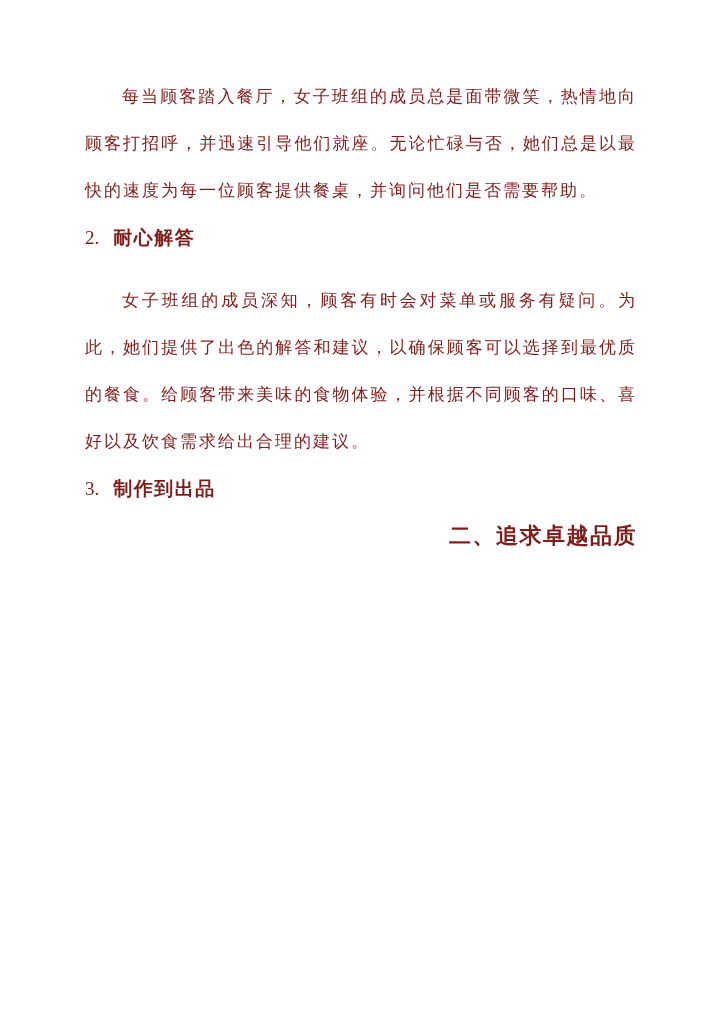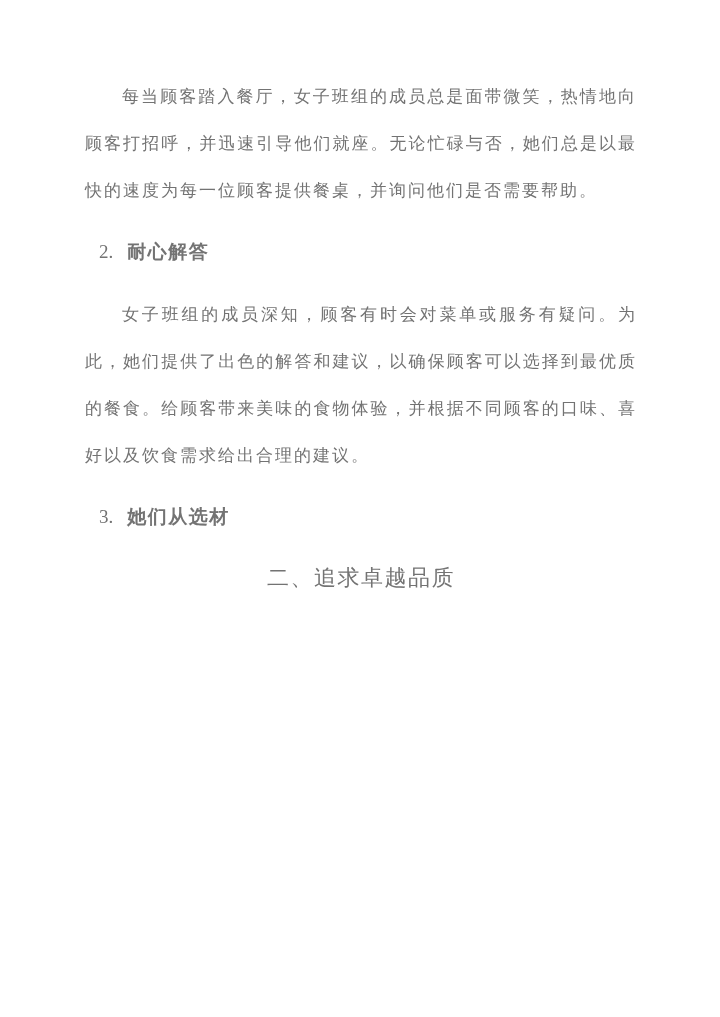--- a/index.html
+++ b/index.html
@@ -9,72 +9,72 @@
   }
   .page {
     position: relative;
     box-sizing: border-box;
     width: 720px;
     height: 1017px;
     background: #ffffff;
     padding: 73px 83px 0 85px;
     overflow: hidden;
     font-family: "Liberation Serif", "DejaVu Serif", serif;
-    color: #737373;
+    color: #7f1d1d;
   }
   .para {
     margin: 0;
     font-size: 17px;
     line-height: 47px;
     letter-spacing: 2px;
     text-align: justify;
     text-indent: 37px;
     word-break: break-all;
   }
   .sub-heading {
-    margin: 14px;
+    margin: 0;
     font-size: 19px;
     line-height: 47px;
     font-weight: 700;
     letter-spacing: 1.5px;
     text-align: left;
   }
   .sub-heading .h-num {
     font-weight: 400;
     letter-spacing: 0;
     margin-right: 14px;
     font-family: "Liberation Serif", "DejaVu Serif", serif;
   }
   .main-heading {
     margin: 0;
     font-size: 22px;
     line-height: 47px;
-    font-weight: 400;
+    font-weight: 700;
     letter-spacing: 1.5px;
-    text-align: center;
+    text-align: right;
   }
   .sub-heading + .para,
   .main-heading + .para {
     margin-top: 16px;
   }
 </style>
 </head>
 <body>
 
 <div class="page">
 
   <p class="para">每当顾客踏入餐厅，女子班组的成员总是面带微笑，热情地向顾客打招呼，并迅速引导他们就座。无论忙碌与否，她们总是以最快的速度为每一位顾客提供餐桌，并询问他们是否需要帮助。</p>
 
   <h3 class="sub-heading">
     <span class="h-num">2.</span><span>耐心解答</span>
   </h3>
 
   <p class="para">女子班组的成员深知，顾客有时会对菜单或服务有疑问。为此，她们提供了出色的解答和建议，以确保顾客可以选择到最优质的餐食。给顾客带来美味的食物体验，并根据不同顾客的口味、喜好以及饮食需求给出合理的建议。</p>
 
   <h3 class="sub-heading">
-    <span class="h-num">3.</span><span>她们从选材</span>
+    <span class="h-num">3.</span><span>制作到出品</span>
   </h3>
 
 
   <h2 class="main-heading">二、追求卓越品质</h2>
 
 
 </div>
 
 </body></html>

